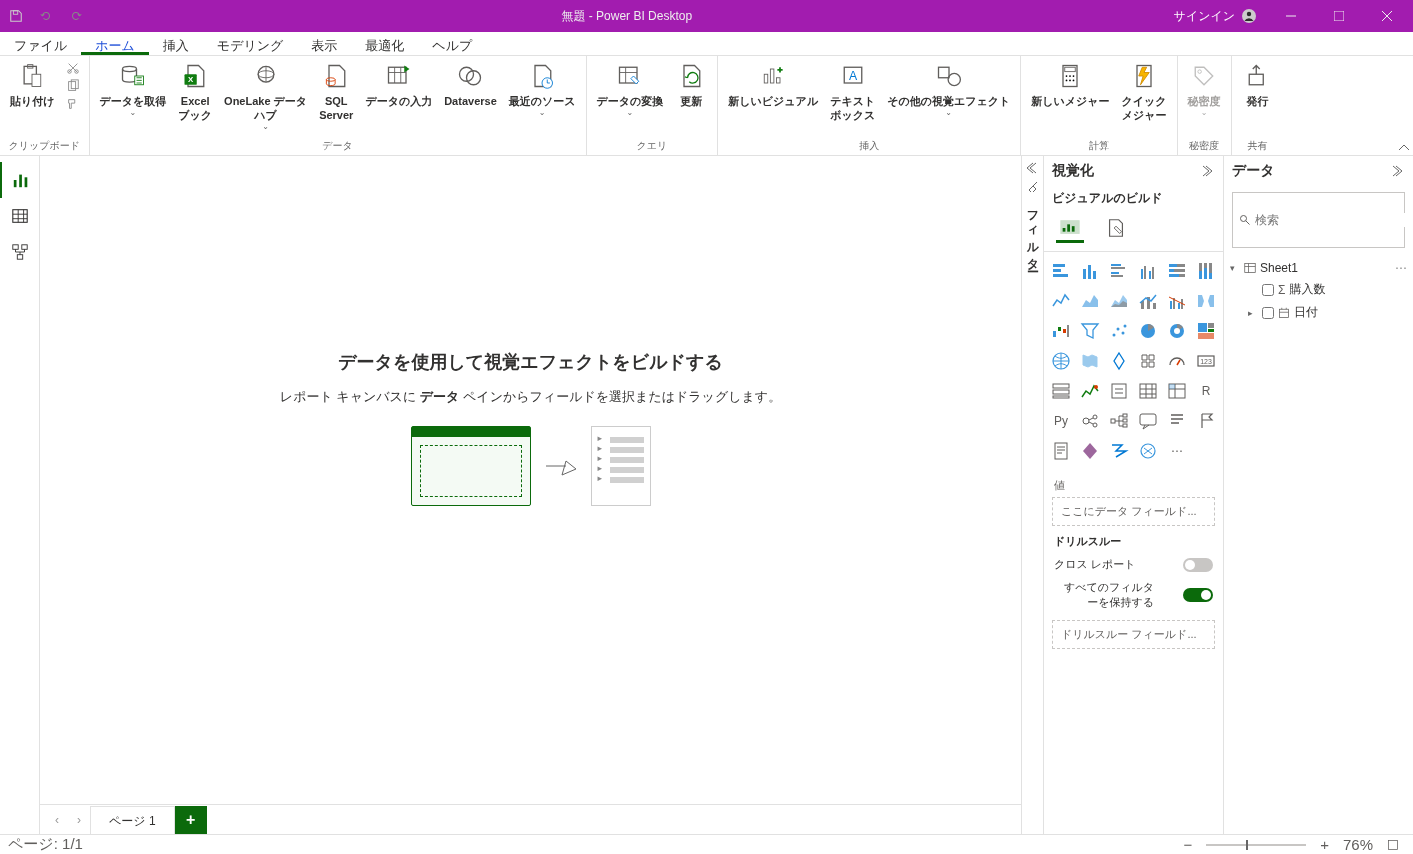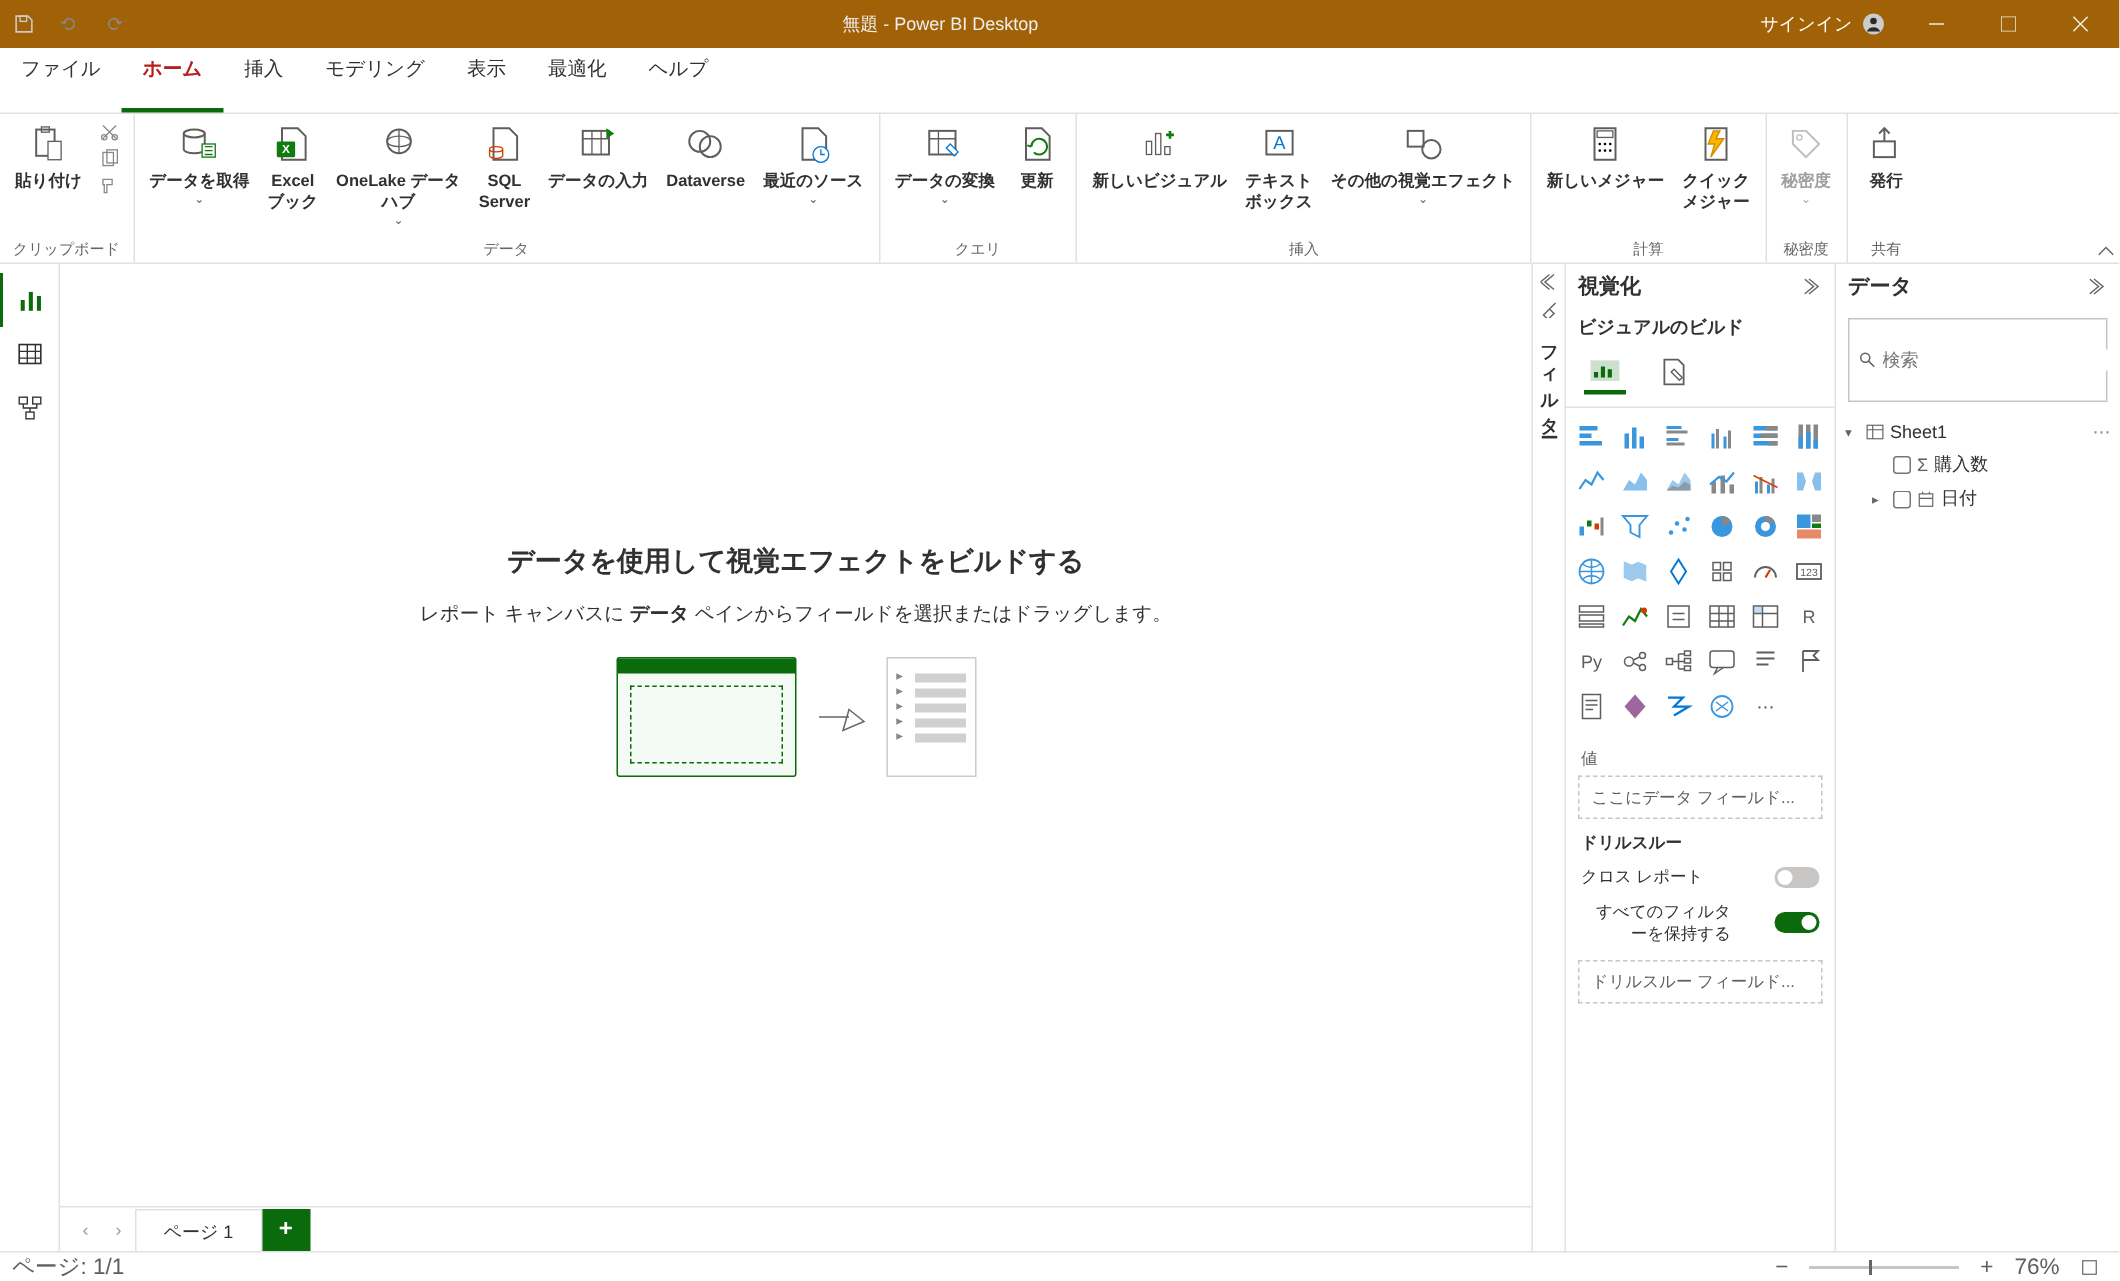--- a/index.html
+++ b/index.html
@@ -1,27 +1,27 @@
 <!DOCTYPE html>
 <html><head>
 <meta charset="utf-8">
 <style>
 * { margin: 0; padding: 0; box-sizing: border-box; font-family: "Segoe UI", "Meiryo UI", sans-serif; }
 body { width: 1413px; height: 854px; background: #fff; overflow: hidden; display: flex; flex-direction: column; font-size: 12px; color: #323130; }
-.titlebar { background: #a16207; color: #fff; height: 32px; display: flex; align-items: center; padding: 0 4px; }
+.titlebar { background: #a21caf; color: #fff; height: 32px; display: flex; align-items: center; padding: 0 4px; }
 .titlebar .qat { display: flex; gap: 6px; align-items: center; }
 .titlebar .qat-btn { width: 24px; height: 24px; display: flex; align-items: center; justify-content: center; color: #ccc; cursor: pointer; }
 .titlebar .title { flex: 1; text-align: center; font-size: 12px; color: #eee; }
 .titlebar .right { display: flex; align-items: center; gap: 4px; }
 .titlebar .signin { display: flex; align-items: flex-start; gap: 6px; padding: 0 8px; cursor: pointer; font-size: 12px; }
 .titlebar .win-btn { width: 44px; height: 32px; display: flex; align-items: center; justify-content: center; color: #eee; cursor: pointer; }
 
-.tabs { display: flex; border-bottom: 1px solid #e1e1e1; background: #fff; height: 44px; }
+.tabs { display: flex; border-bottom: 1px solid #e1e1e1; background: #fff; height: 24px; }
 .tab { padding: 0 14px; line-height: 27px; font-size: 13px; color: #323130; cursor: pointer; }
-.tab.active { color: #b91c1c; border-bottom: 3px solid #0b6a0b; font-weight: 700; }
+.tab.active { color: #1d4ed8; border-bottom: 3px solid #0b6a0b; font-weight: 400; }
 
 .ribbon { display: flex; background: #fff; border-bottom: 1px solid #e1e1e1; height: 100px; position: relative; }
 .rgroup { display: flex; flex-direction: column; border-right: 1px solid #e1e1e1; padding: 2px 4px 0; }
 .rgroup .items { display: flex; flex: 1; align-items: flex-start; }
 .rgroup .glabel { text-align: center; font-size: 10px; color: #666; padding: 1px 0 2px; }
 .rbtn { display: flex; flex-direction: column; align-items: center; justify-content: flex-start; padding: 2px 6px; cursor: pointer; font-size: 11px; color: #323130; min-width: 44px; text-align: center; }
 .rbtn .ico { width: 32px; height: 32px; display: flex; align-items: center; justify-content: center; margin-bottom: 2px; }
 .rbtn .lbl { line-height: 14px; white-space: pre-line; font-weight: bold; }
 .rbtn.disabled { color: #a19f9d; }
 .rbtn.disabled .ico svg { opacity: .4; }

